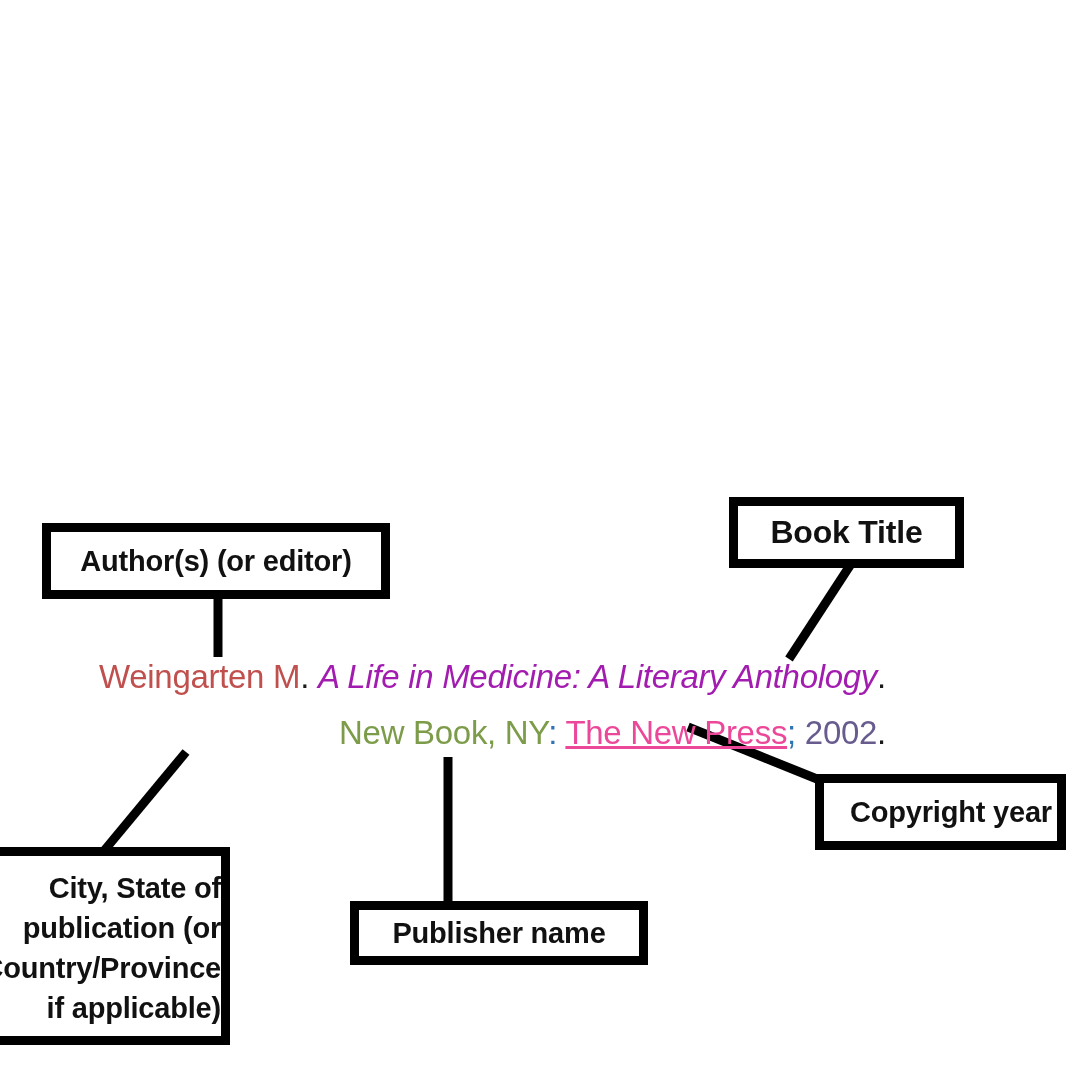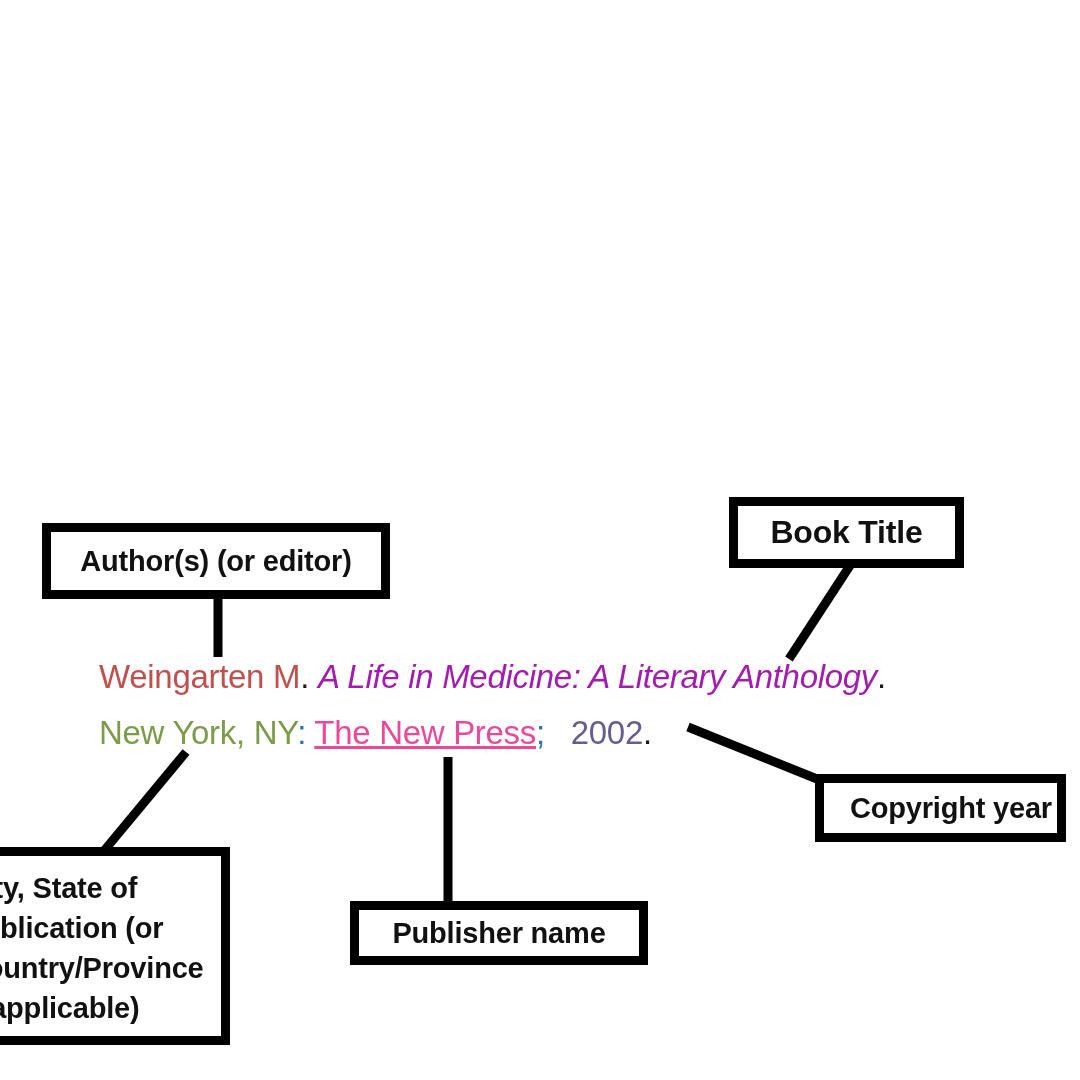--- a/index.html
+++ b/index.html
@@ -11,20 +11,21 @@
     width: 1080px;
     height: 1080px;
     overflow: hidden;
     font-family: "Liberation Sans", sans-serif;
   }
   .canvas {
     position: relative;
     width: 1080px;
     height: 1080px;
     background: #ffffff;
+    text-align: right;
   }
   .connectors {
     position: absolute;
     left: 0; top: 0;
     width: 1080px; height: 1080px;
   }
   .label-box {
     position: absolute;
     box-sizing: border-box;
     border: 9px solid #000000;
@@ -33,21 +34,21 @@
     align-items: center;
     justify-content: center;
     font-weight: bold;
     color: #111111;
     font-size: 29px;
     letter-spacing: -0.2px;
     white-space: nowrap;
   }
   .box-author    { left: 42px;  top: 523px; width: 348px; height: 76px; }
   .box-booktitle { left: 729px; top: 497px; width: 235px; height: 71px; font-size: 32px; }
-  .box-copyright { left: 815px; top: 774px; width: 251px; height: 68px; padding-left: 21px; }
+  .box-copyright { left: 815px; top: 774px; width: 251px; height: 76px; padding-left: 21px; }
   .box-publisher { left: 350px; top: 901px; width: 298px; height: 64px; }
   .box-place {
     left: -60px; top: 847px; width: 290px; height: 198px;
     display: block;
     padding: 12px 0 0 16px;
     font-size: 29px;
     line-height: 40px;
     white-space: normal;
   }
   .box-place .place-line { display: block; }
@@ -97,17 +98,17 @@
     <span class="place-line">publication (or</span>
     <span class="place-line">Country/Province</span>
     <span class="place-line">if applicable)</span>
   </div>
 
   <div class="citation">
     <div>
       <span class="seg" style="color: rgb(192, 80, 77); margin-top: 32px;">Weingarten M</span><span class="seg" style="color: rgb(26, 26, 26);">. </span><span class="seg italic" style="color: #a21caf;">A Life in Medicine: A Literary Anthology</span><span class="seg" style="color: rgb(26, 26, 26);">.</span>
     </div>
     <div>
-      <span class="seg" style="color: rgb(124, 156, 74);">New York, NY</span><span class="seg" style="color: rgb(46, 116, 181);">: </span><span class="seg" style="color: #ec4899; text-decoration: underline;">The New Press</span><span class="seg" style="color: rgb(46, 116, 181);">; </span><span class="seg" style="color: rgb(104, 92, 143); margin-left: 17px;">2002</span><span class="seg" style="color: rgb(26, 26, 26);">.</span>
+      <span class="seg" style="color: rgb(124, 156, 74);">New Book, NY</span><span class="seg" style="color: rgb(46, 116, 181);">: </span><span class="seg" style="color: #ec4899; text-decoration: underline;">The New Press</span><span class="seg" style="color: rgb(46, 116, 181);">; </span><span class="seg" style="color: rgb(104, 92, 143);">2002</span><span class="seg" style="color: rgb(26, 26, 26);">.</span>
     </div>
   </div>
 
 </div>
 
 </body></html>

